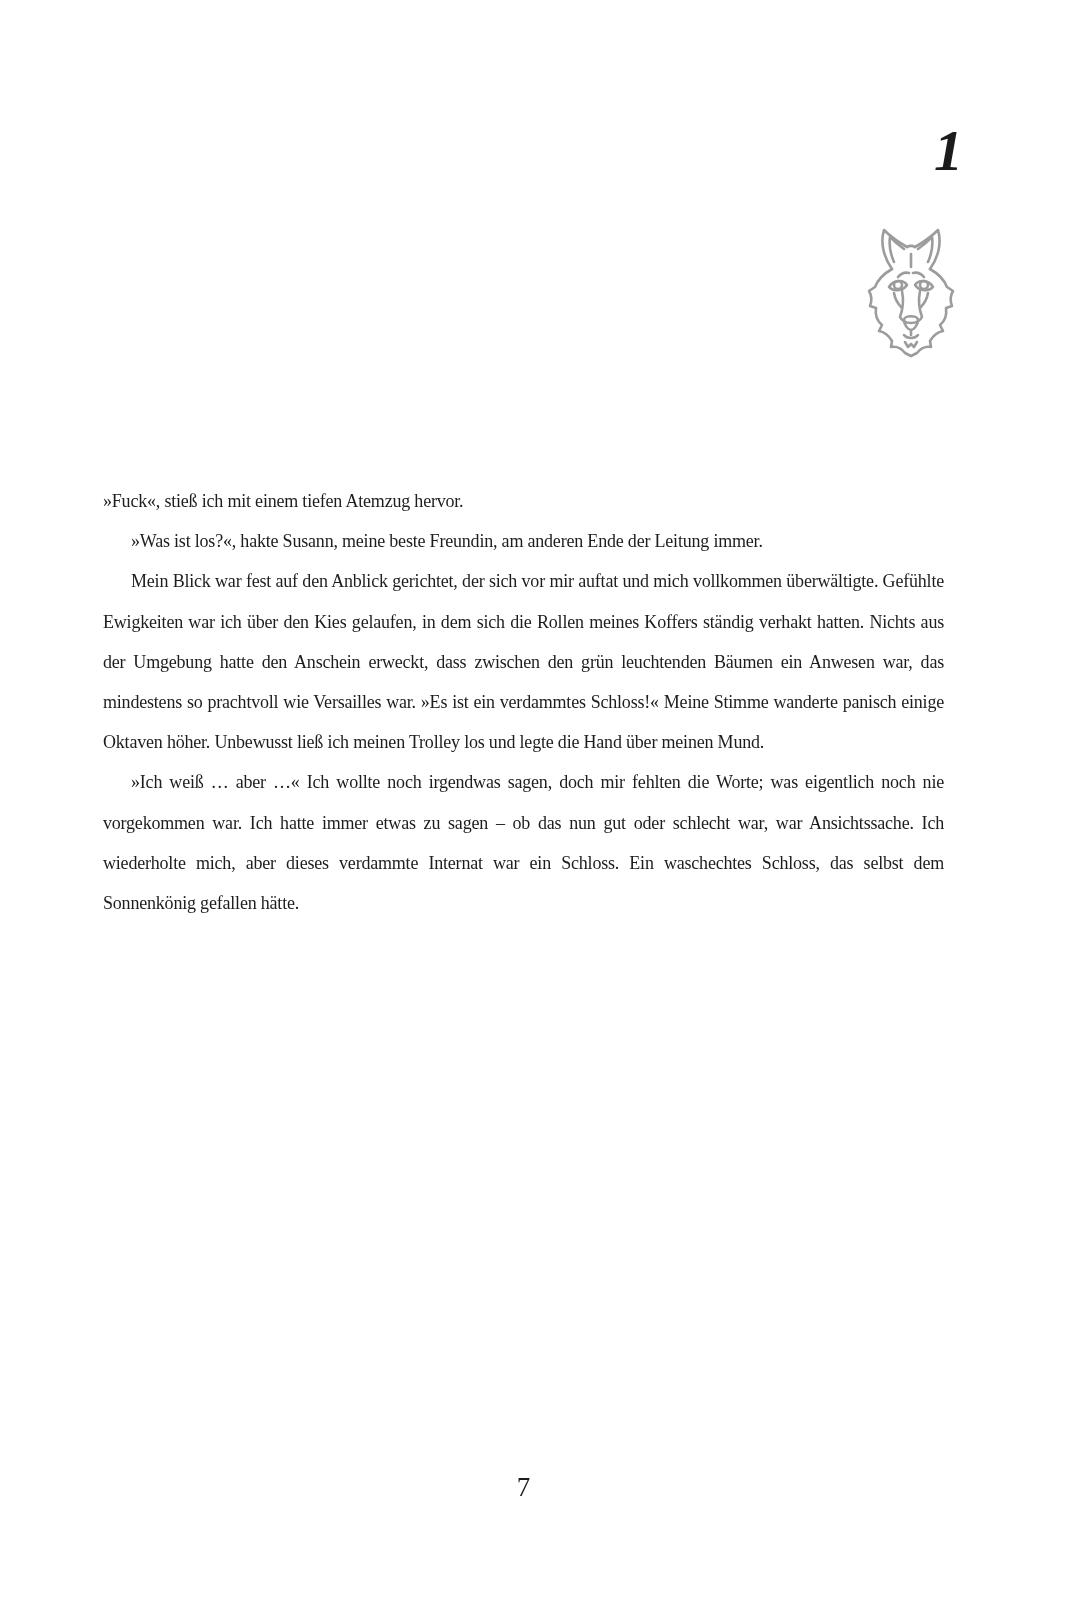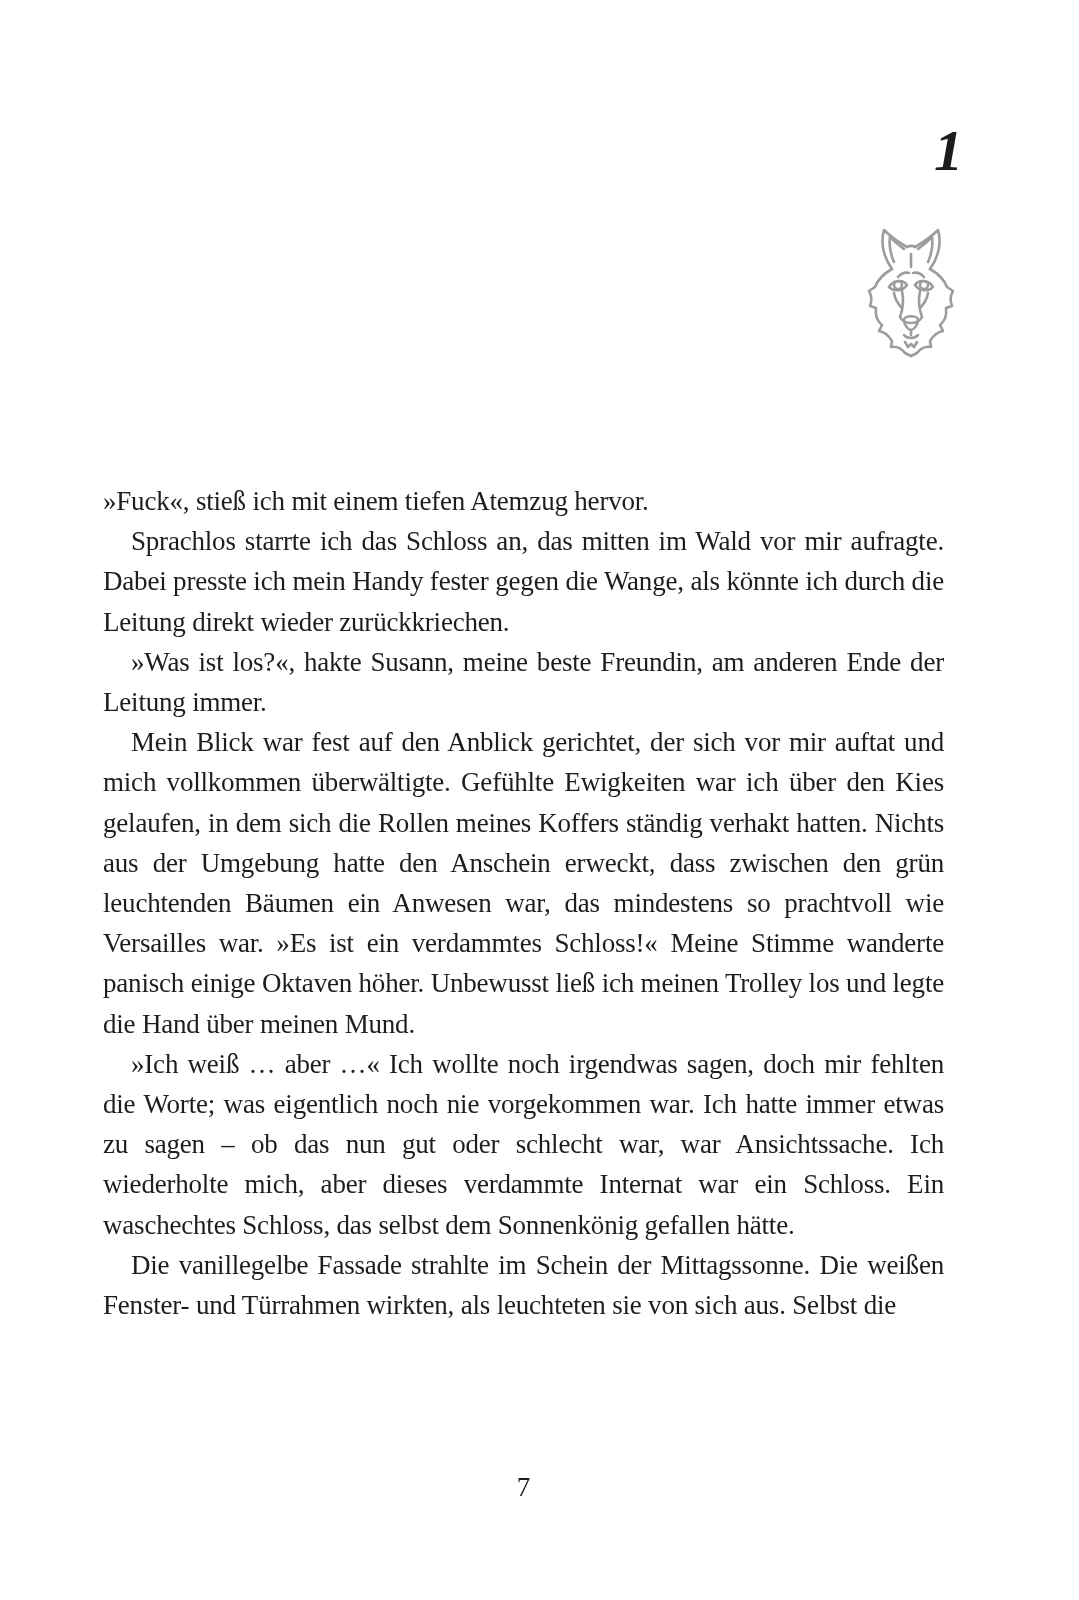--- a/index.html
+++ b/index.html
@@ -35,21 +35,21 @@
   .wolf-icon svg {
     width: 100%;
     height: 100%;
     display: block;
   }
   .text-block {
     position: absolute;
     left: 103px;
     top: 481px;
     width: 841px;
-    font-size: 27px;
+    font-size: 18px;
     line-height: 40.2px;
     color: #1d1d1d;
     text-align: justify;
     letter-spacing: -0.2px;
   }
   .text-block p {
     margin: 0;
     padding: 0;
     text-indent: 28px;
   }
@@ -106,22 +106,20 @@
       <path d="M43,95 C43,90 57,90 57,95 C57,101 52,105 50,105 C48,105 43,101 43,95 Z"></path>
 
       <path d="M50,105 L50,110"></path>
       <path d="M43,110 C46,114 54,114 57,110"></path>
       <path d="M44,117 L47,122 L50,119 L53,122 L56,117"></path>
     </svg>
   </div>
 
   <div class="text-block">
     <p class="no-indent">»Fuck«, stieß ich mit einem tiefen Atemzug hervor.</p>
-    <p>Sprachlos starrte ich das Schloss an, das mitten im Wald vor mir aufragte. Dabei presste ich mein Handy fester gegen die Wange, als könnte ich durch die Leitung direkt wieder zurückkriechen.</p>
     <p>»Was ist los?«, hakte Susann, meine beste Freundin, am anderen Ende der Leitung immer.</p>
     <p>Mein Blick war fest auf den Anblick gerichtet, der sich vor mir auftat und mich vollkommen überwältigte. Gefühlte Ewigkeiten war ich über den Kies gelaufen, in dem sich die Rollen meines Koffers ständig verhakt hatten. Nichts aus der Umgebung hatte den Anschein erweckt, dass zwischen den grün leuchtenden Bäumen ein Anwesen war, das mindestens so prachtvoll wie Versailles war. »Es ist ein verdammtes Schloss!« Meine Stimme wanderte panisch einige Oktaven höher. Unbewusst ließ ich meinen Trolley los und legte die Hand über meinen Mund.</p>
     <p>»Ich weiß … aber …« Ich wollte noch irgendwas sagen, doch mir fehlten die Worte; was eigentlich noch nie vorgekommen war. Ich hatte immer etwas zu sagen – ob das nun gut oder schlecht war, war Ansichtssache. Ich wiederholte mich, aber dieses verdammte Internat war ein Schloss. Ein waschechtes Schloss, das selbst dem Sonnenkönig gefallen hätte.</p>
-    <p>Die vanillegelbe Fassade strahlte im Schein der Mittagssonne. Die weißen Fenster- und Türrahmen wirkten, als leuchteten sie von sich aus. Selbst die</p>
   </div>
 
   <div class="page-number">7</div>
 
 </div>
 
 </body></html>

